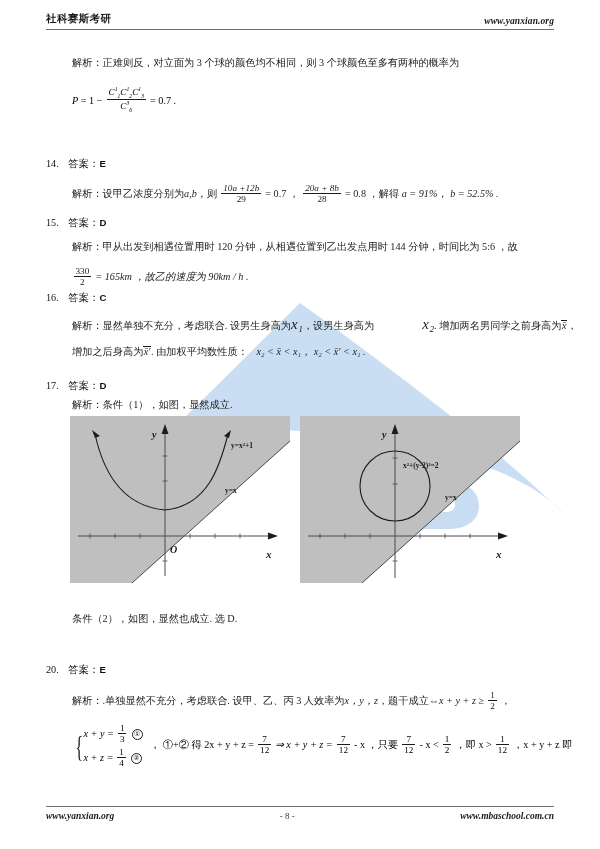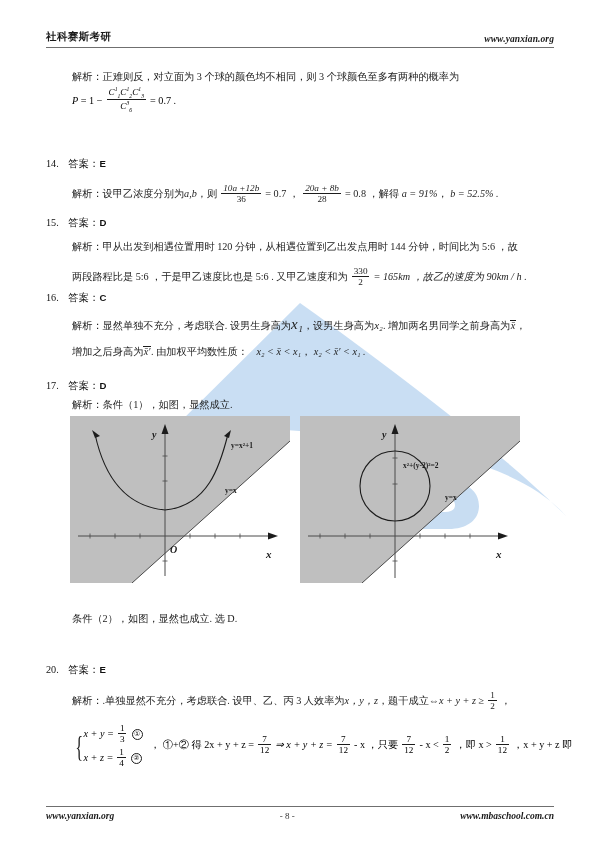--- a/index.html
+++ b/index.html
@@ -23,21 +23,21 @@
     position: absolute;
     left: 0; top: 0;
     width: 600px; height: 849px;
     pointer-events: none;
     z-index: 0;
   }
 
   
   .page-header {
     position: absolute;
-    left: 46px; top: 30px;
+    left: 46px; top: 12px;
     width: 508px;
     display: flex;
     justify-content: space-between;
     align-items: flex-end;
     padding-bottom: 3px;
     border-bottom: 1.3px solid #6f6f6f;
     z-index: 3;
   }
   .header-brand {
     font-family: "Liberation Sans", sans-serif;
@@ -192,21 +192,21 @@
     </g>
   </svg>
 
   <div class="page-header">
     <span class="header-brand">社科赛斯考研</span>
     <span class="header-site">www.yanxian.org</span>
   </div>
 
   <div class="content">
 
-    <div class="blk para" style="left:72px; top:72px;">
+    <div class="blk para" style="left:72px; top:58px;">
       <span>解析：</span><span>正难则反，对立面为 3 个球的颜色均不相同，则 3 个球颜色至多有两种的概率为</span>
     </div>
 
     <div class="blk" style="left:72px; top:86px; font-size:10.2px;">
       <span class="mi">P</span> = 1 −
       <span class="frac">
         <span class="top"><span class="mi">C</span><sup class="sm">1</sup><sub class="sm">1</sub><span class="mi">C</span><sup class="sm">1</sup><sub class="sm">2</sub><span class="mi">C</span><sup class="sm">1</sup><sub class="sm">3</sub></span>
         <span class="bot"><span class="mi">C</span><sup class="sm">3</sup><sub class="sm">6</sub></span>
       </span>
       = 0.7 .
@@ -214,21 +214,21 @@
 
     <div class="blk item-line" style="left:46px; top:157px;">
       <span class="num">14.</span>
       <span class="lbl" style="margin-left:7px;">答案：</span><span class="ans-letter">E</span>
     </div>
 
     <div class="blk para" style="left:72px; top:183px;">
       <span>解析：</span><span>设甲乙浓度分别为</span><span class="mi">a,b</span><span>，则</span>
       <span class="frac">
         <span class="top mi">10a +12b</span>
-        <span class="bot mn">36</span>
+        <span class="bot mn">29</span>
       </span>
       <span>= 0.7 ，</span>
       <span class="frac">
         <span class="top mi">20a + 8b</span>
         <span class="bot mn">28</span>
       </span>
       <span>= 0.8 ，解得</span>
       <span class="mi">a = 91%</span><span>，</span>
       <span class="mi">b = 52.5% .</span>
     </div>
@@ -236,35 +236,34 @@
     <div class="blk item-line" style="left:46px; top:216px;">
       <span class="num">15.</span>
       <span class="lbl" style="margin-left:7px;">答案：</span><span class="ans-letter">D</span>
     </div>
 
     <div class="blk para" style="left:72px; top:242px;">
       <span>解析：</span><span>甲从出发到相遇位置用时 120 分钟，从相遇位置到乙出发点用时 144 分钟，时间比为 5:6 ，故</span>
     </div>
 
     <div class="blk para" style="left:72px; top:266px;">
-      <span>两段路程比是 5:6 ，于是甲乙速度比也是 5:6 . 又甲乙速度和为</span>
       <span class="frac">
         <span class="top mn">330</span>
         <span class="bot mn">2</span>
       </span>
       <span class="mi">= 165km ，故乙的速度为 90km / h .</span>
     </div>
 
     <div class="blk item-line" style="left:46px; top:291px;">
       <span class="num">16.</span>
       <span class="lbl" style="margin-left:7px;">答案：</span><span class="ans-letter">C</span>
     </div>
 
     <div class="blk para" style="left:72px; top:317px;">
-      <span>解析：</span><span>显然单独不充分，考虑联合. 设男生身高为</span><span class="mi" style="font-size:15px;"><span>x₁</span></span><span>，设男生身高为</span><span class="mi" style="font-size:11px;"><span>x₂</span></span><span>. 增加两名男同学之前身高为</span><span class="ovl">x̄</span><span>，</span>
+      <span>解析：</span><span>显然单独不充分，考虑联合. 设男生身高为</span><span class="mi" style="font-size:15px;"><span>x₁</span></span><span>，设男生身高为</span><span class="mi" style="font-size:15px;margin-left:48px;"><span>x₂</span></span><span>. 增加两名男同学之前身高为</span><span class="ovl">x̄</span><span>，</span>
     </div>
 
     <div class="blk para" style="left:72px; top:346px;">
       <span>增加之后身高为</span><span class="ovl">x̄′</span><span>. 由加权平均数性质：</span>
       <span class="mi" style="margin-left:6px;">x₂ &lt; x̄ &lt; x₁</span><span>，</span>
       <span class="mi">x₂ &lt; x̄′ &lt; x₁ .</span>
     </div>
 
     <div class="blk item-line" style="left:46px; top:379px;">
       <span class="num">17.</span>

